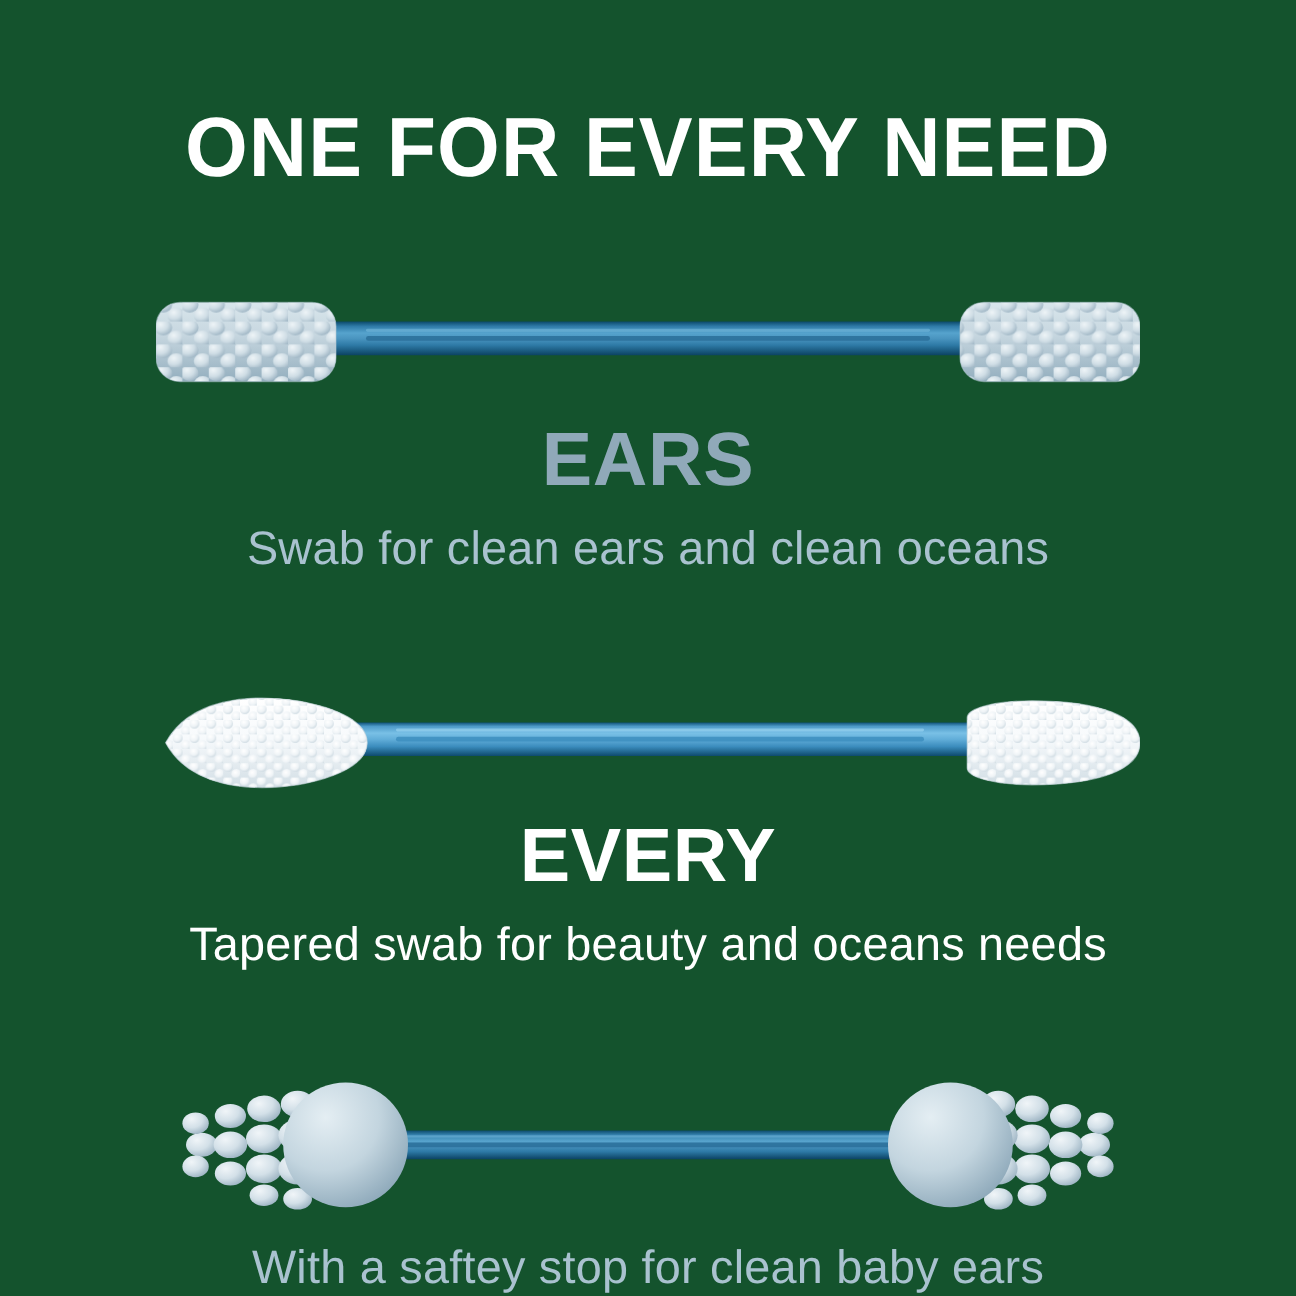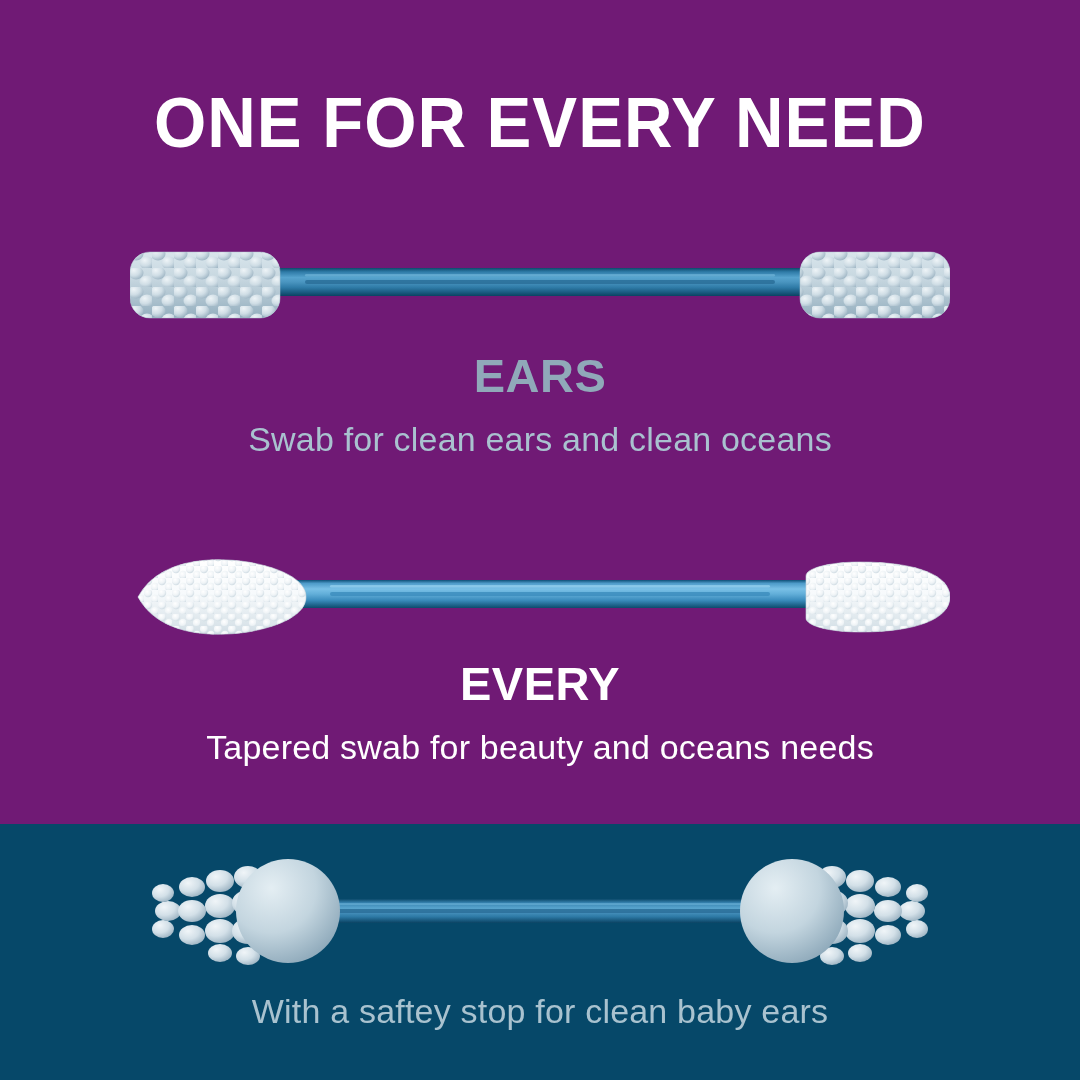--- a/index.html
+++ b/index.html
@@ -4,22 +4,22 @@
 <style>
   * { margin:0; padding:0; box-sizing:border-box; }
   html,body { width:1080px; height:1080px; }
   body {
     background:#064869;
     font-family:"Liberation Sans", sans-serif;
     overflow:hidden;
   }
   .poster {
     position:relative;
-    width:1080px; height:824px;
-    background:#701a75;
+    width:1080px; height:1080px;
+    background:#14532d;
     display:flex;
     flex-direction:column;
     align-items:center;
   }
 
   
   .title {
     margin-top:88px;
     font-size:70px;
     font-weight:bold;
@@ -37,28 +37,28 @@
     flex-direction:column;
     align-items:center;
   }
   .swab-wrap {
     width:1080px;
     display:flex;
     justify-content:center;
     align-items:center;
   }
   .heading {
-    font-size:47px;
+    font-size:63px;
     font-weight:bold;
     letter-spacing:0.5px;
     line-height:1;
     text-align:center;
   }
   .caption {
-    font-size:34px;
+    font-size:39px;
     font-weight:400;
     letter-spacing:0.2px;
     line-height:1.1;
     text-align:center;
   }
 
   
   #sec-ears      { margin-top:72px; }
   #sec-ears   .heading { margin-top:12px; }
   #sec-ears   .caption { margin-top:22px; }

